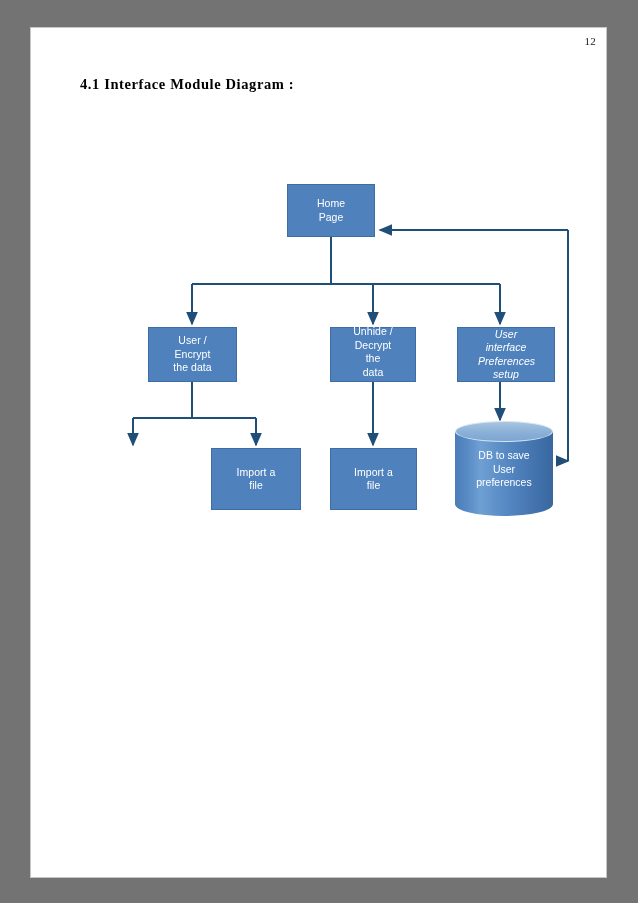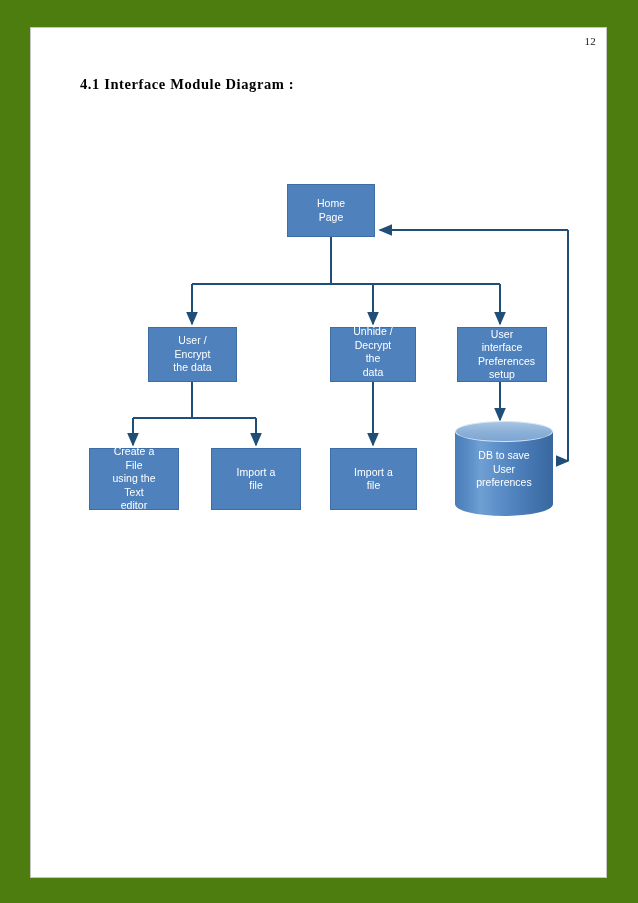--- a/index.html
+++ b/index.html
@@ -13,21 +13,21 @@
     position: relative;
     font-family: "Liberation Sans", sans-serif;
     overflow: hidden;
   }
 
   #page {
     position: absolute;
     left: 0; top: 0;
     width: 638px;
     height: 903px;
-    background: #4d7c0f;
+    background: #737373;
   }
 
   
   #page-frame {
     position: absolute;
     left: 30px;
     top: 27px;
     width: 577px;
     height: 851px;
     border: 1px solid #c6c6c6;
@@ -183,31 +183,26 @@
     <span class="node-text">User / Encrypt
 the data</span>
   </div>
 
   <div class="node" style="left:330px; top:327px; width:86px; height:55px;align-items:flex-end;">
     <span class="node-text">Unhide /
 Decrypt the
 data</span>
   </div>
 
-  <div class="node" style="left:457px; top:327px; width:90px; height:55px;">
+  <div class="node" style="left:457px; top:327px; width:98px; height:55px;font-style:italic;">
     <span class="node-text">User interface
 Preferences
 setup</span>
   </div>
 
-  <div class="node" style="left:89px; top:448px; width:90px; height:62px;">
-    <span class="node-text">Create a File
-using the Text
-editor</span>
-  </div>
 
   <div class="node" style="left:211px; top:448px; width:90px; height:62px;">
     <span class="node-text">Import a file</span>
   </div>
 
   <div class="node" style="left:330px; top:448px; width:87px; height:62px;">
     <span class="node-text">Import a file</span>
   </div>
 
   <div class="db-node" style="left:455px; top:421px; width:98px; height:95px;">

